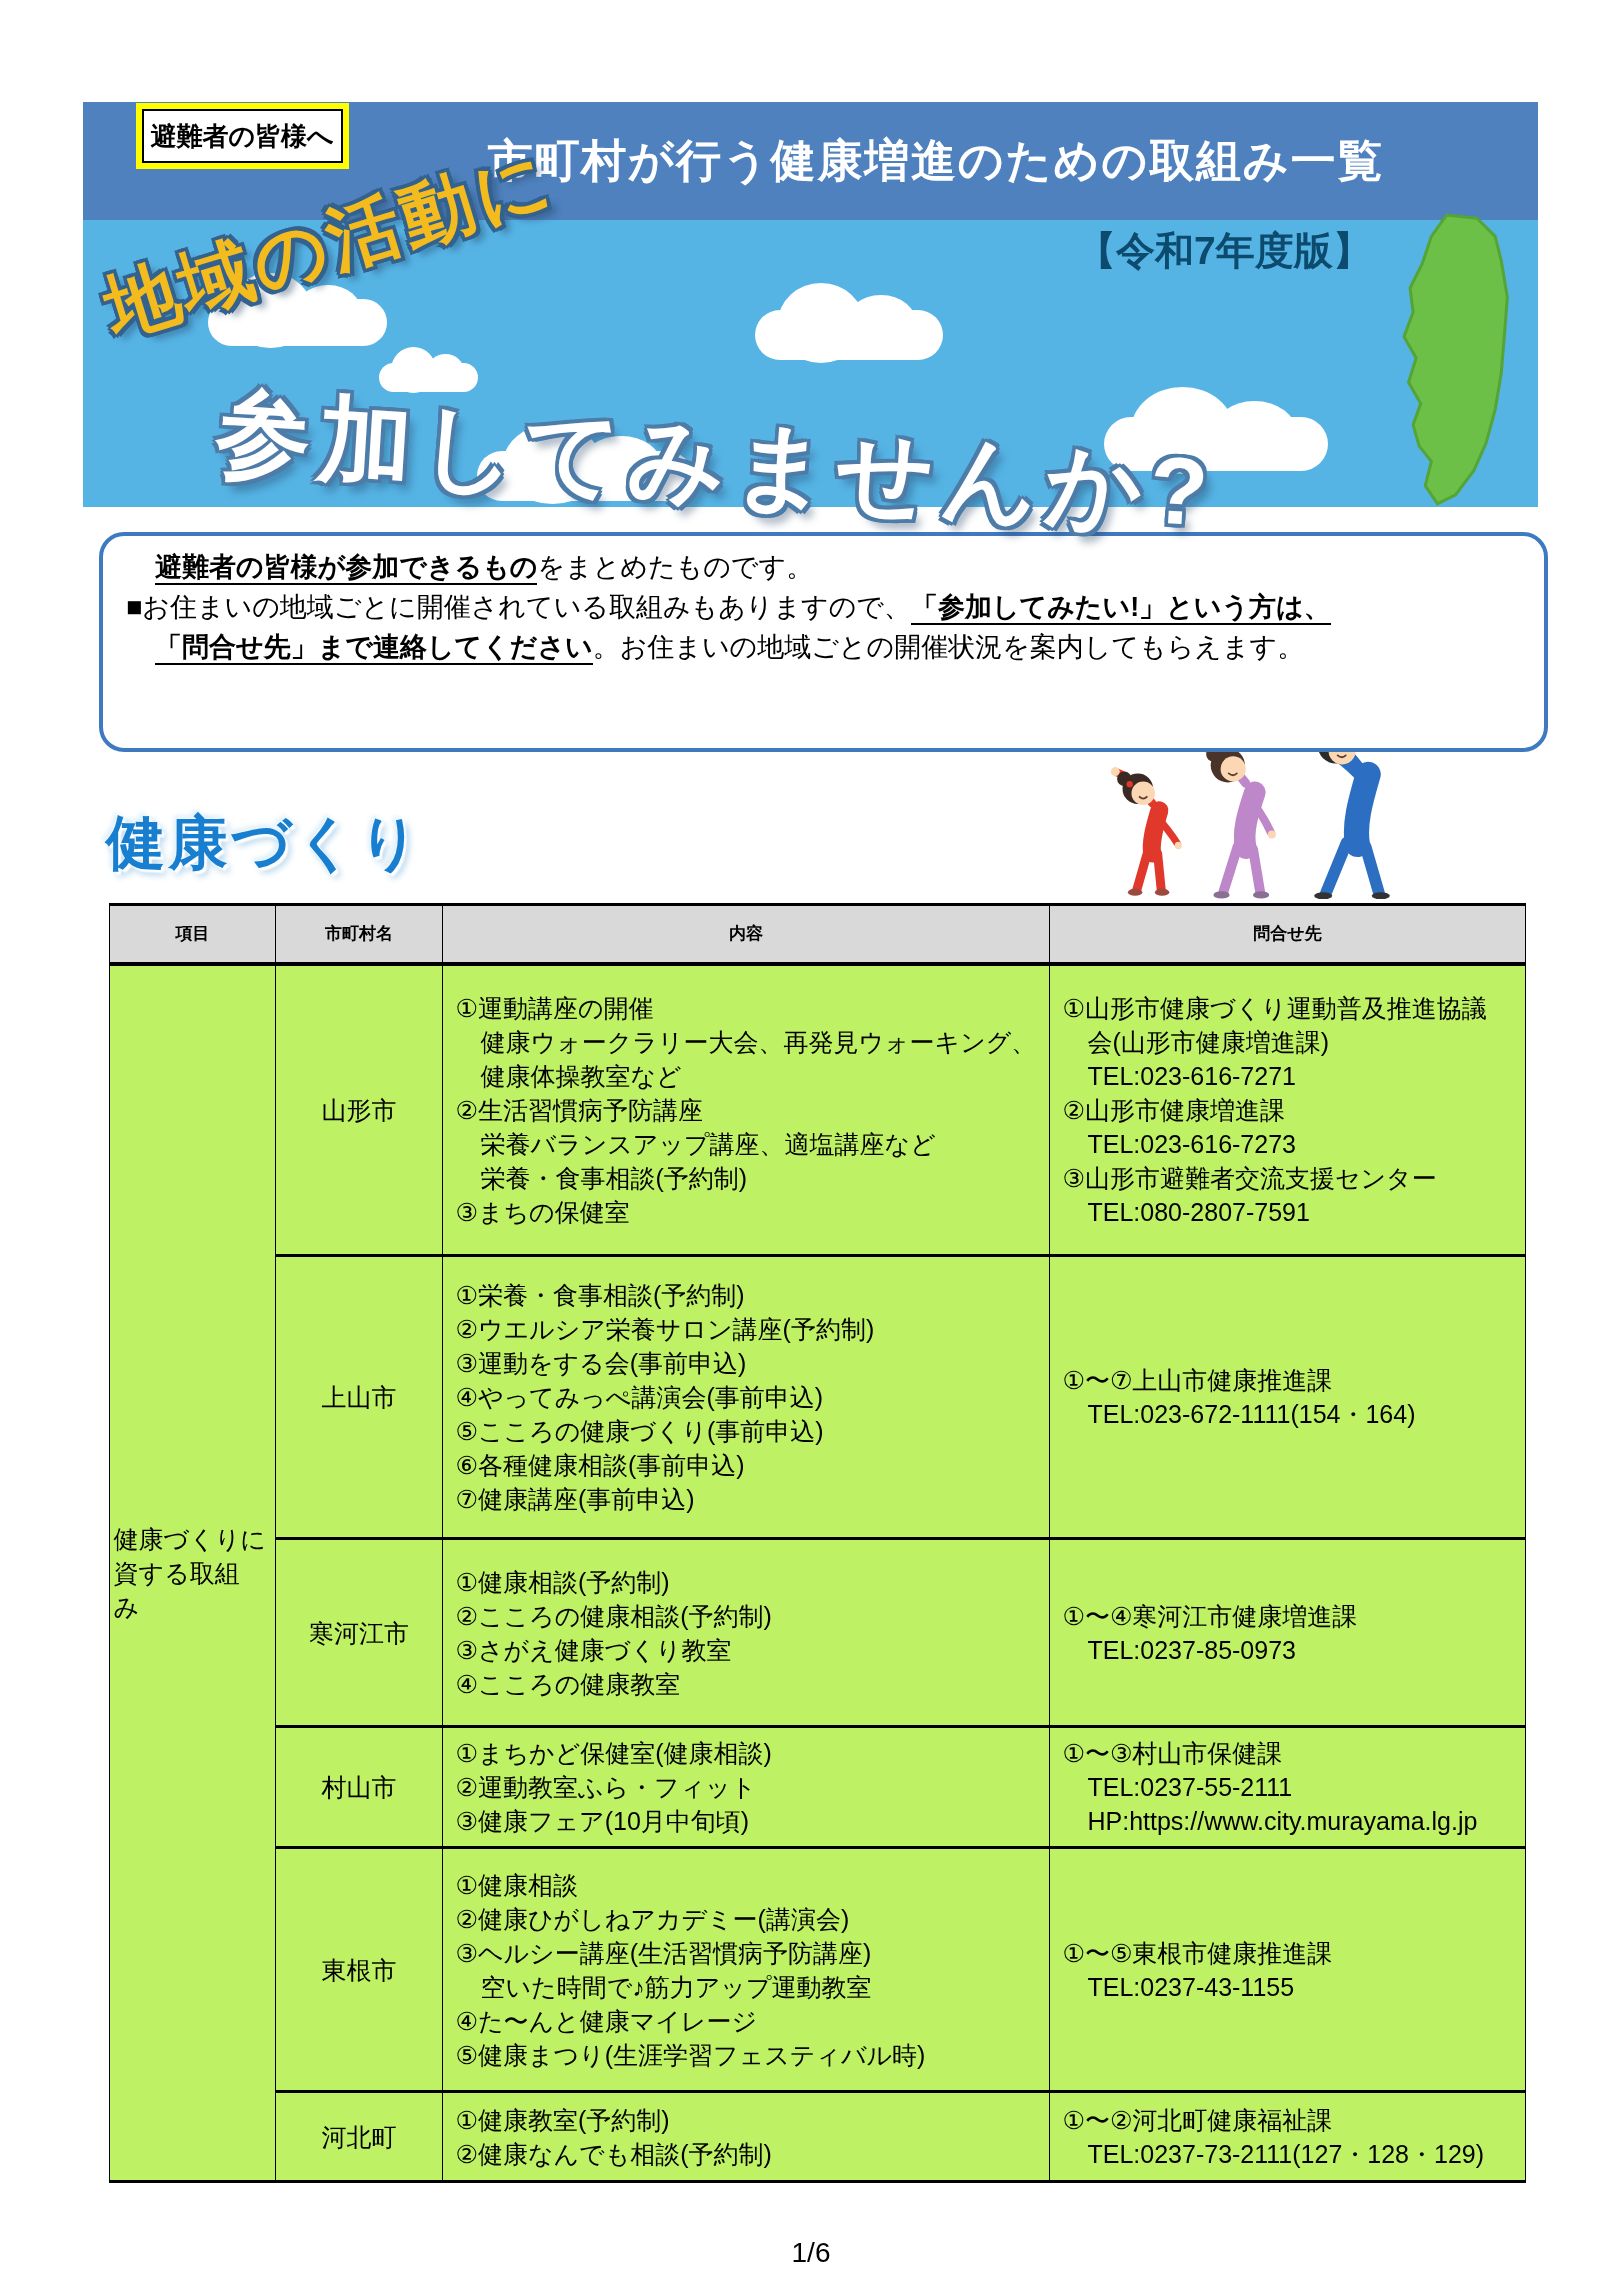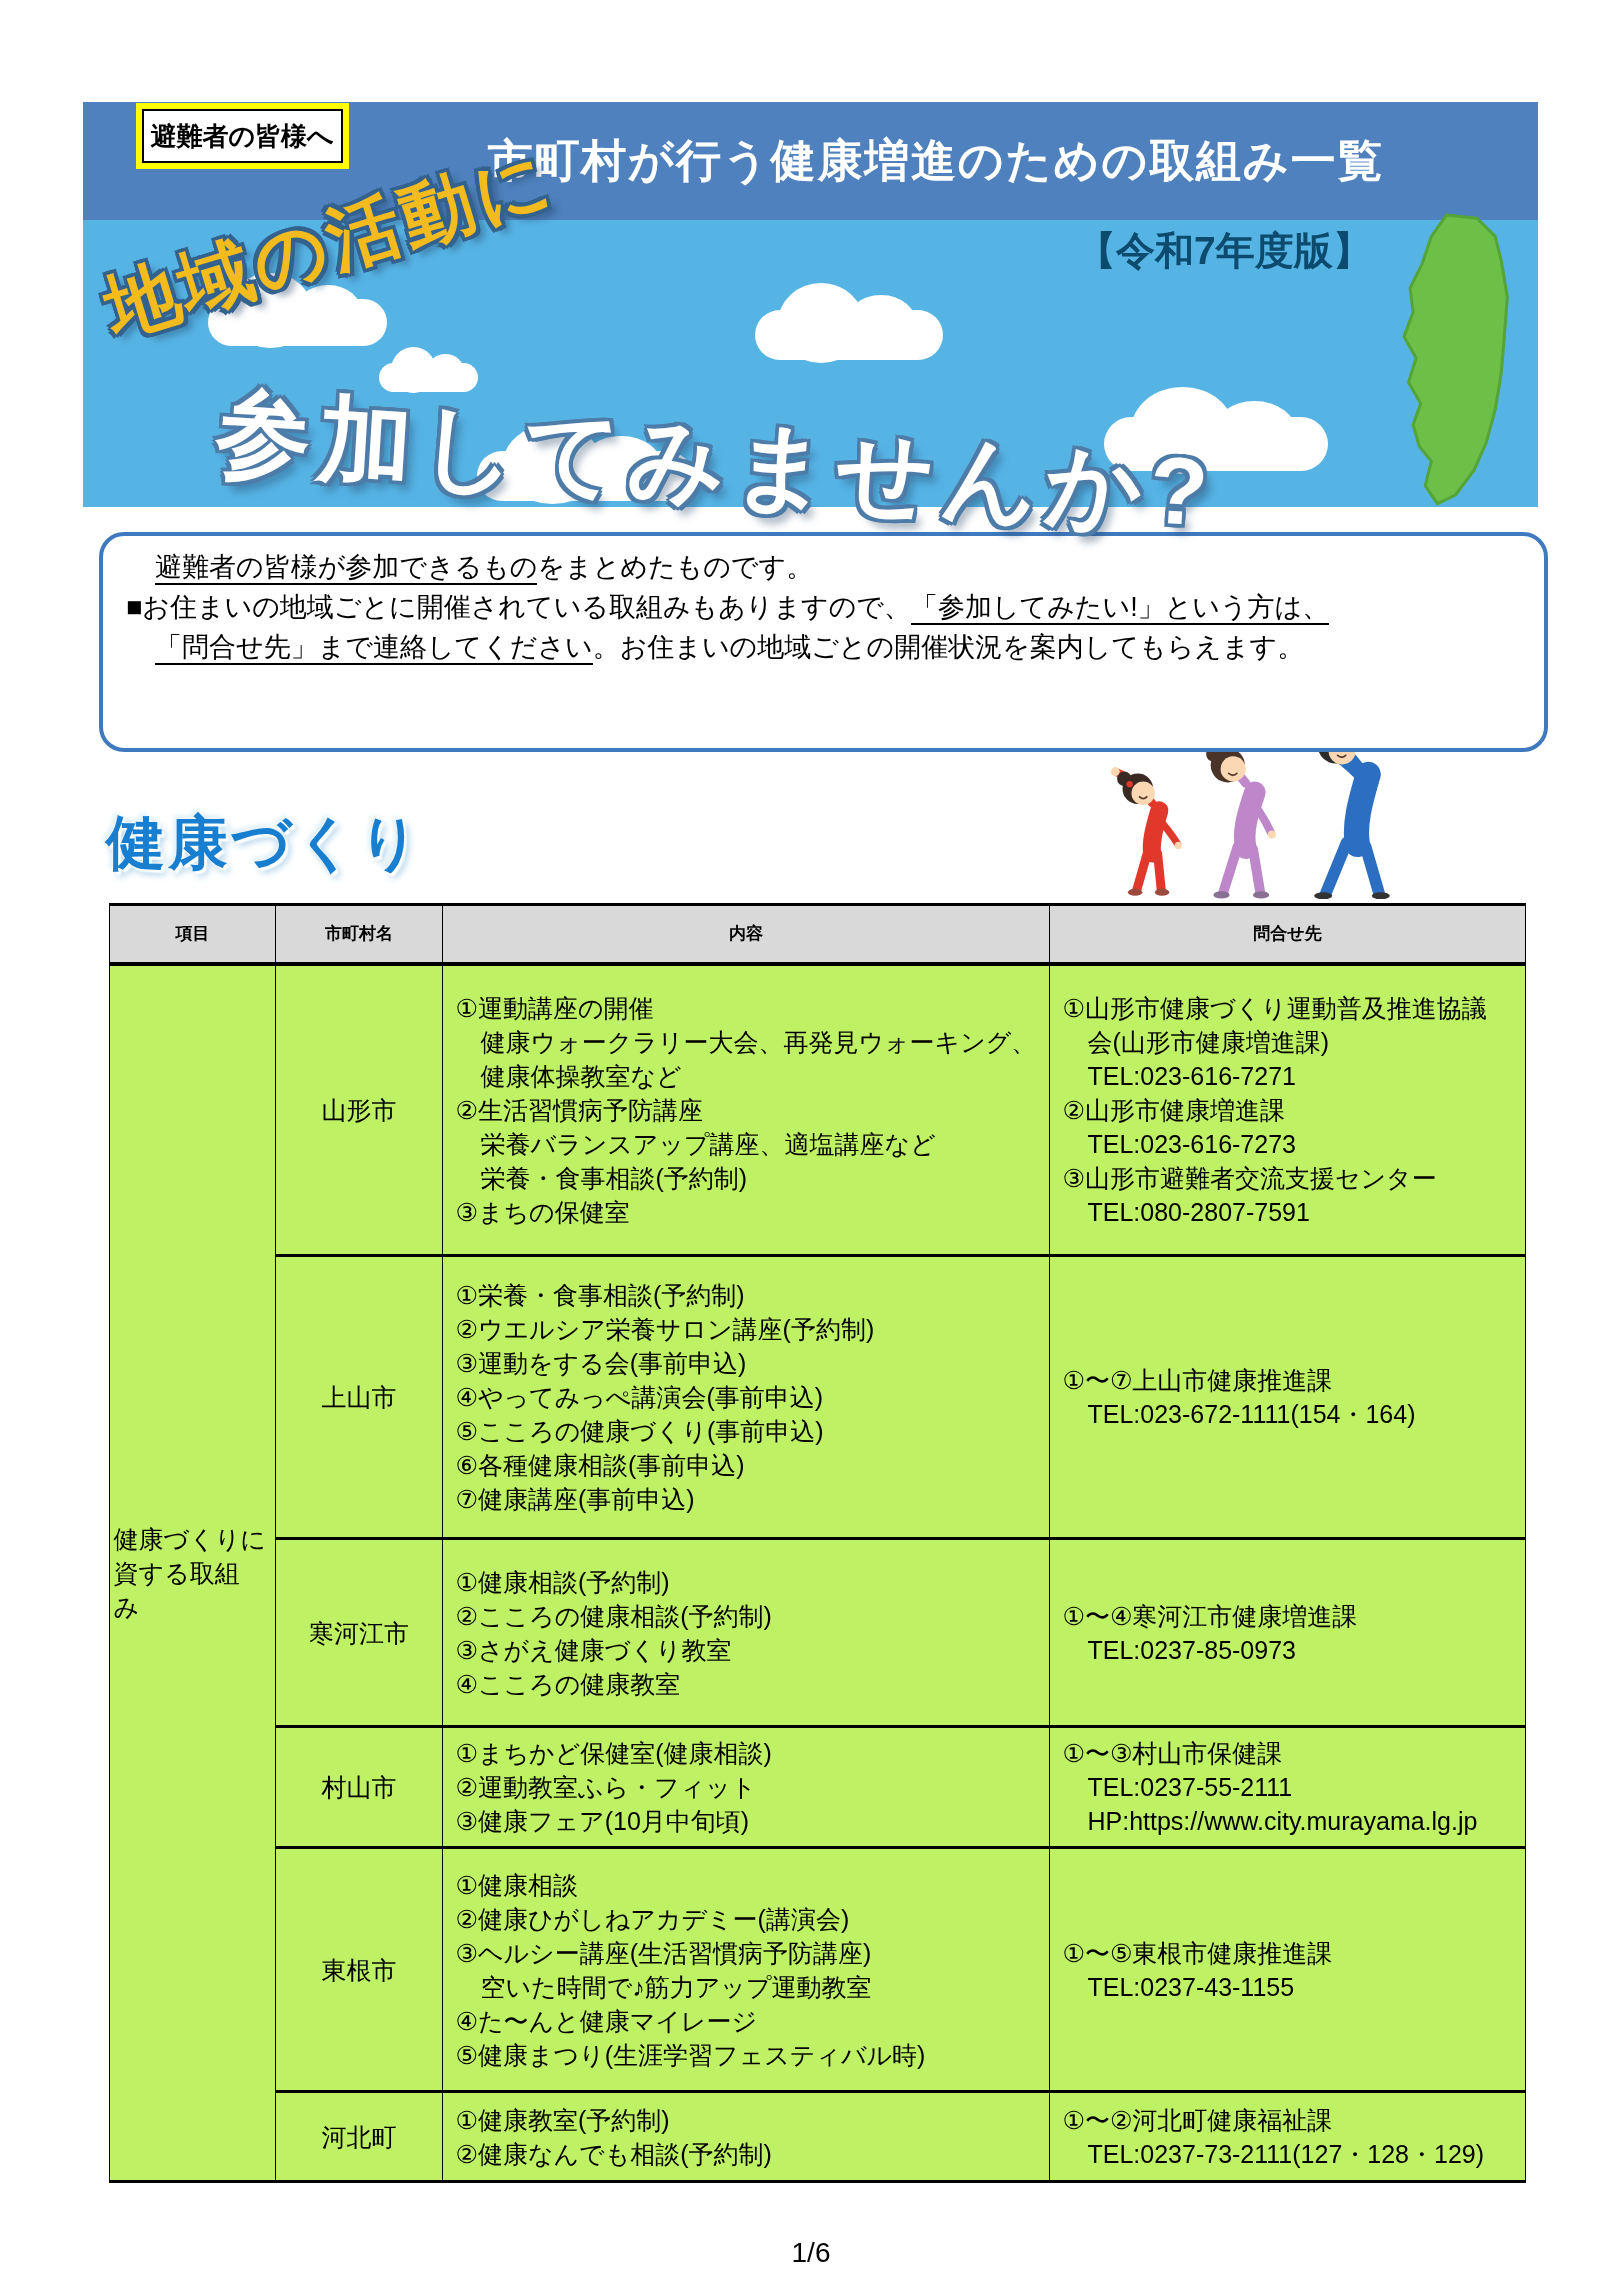--- a/index.html
+++ b/index.html
@@ -53,21 +53,21 @@
       -3.6px 0 0 #4e7ca8, 3.6px 0 0 #4e7ca8, 0 -3.6px 0 #4e7ca8, 0 3.6px 0 #4e7ca8,
       7.2px 9px 9px rgba(30,60,95,.40);
   }
   
   .info-box{
     position:absolute;left:99px;top:532px;width:1449px;height:220px;background:#fff;
     border:4.5px solid #3f7ac0;border-radius:25px;padding:10.7px 23px;z-index:1;
   }
   .info-box p{margin:0;font-size:27px;line-height:40px;white-space:nowrap;}
   .info-box p.indent{padding-left:29px;}
-  .u{border-bottom:2.7px solid #000;padding-bottom:1.8px;}
+  .u{border-bottom:2.7px solid #000;padding-bottom:1.8px;font-weight:bold;}
   
   .section-title{
     position:absolute;left:106px;top:804px;margin:0;
     font-size:59px;font-weight:bold;color:#187fd0;letter-spacing:3.6px;
     text-shadow:0 0 3.6px #ffffff,2.7px 2.7px 1.8px #ffffff,4.5px 5.4px 7.2px #a9cfe9,-2.7px -2.7px 5.4px #d9ecf8;
   }
   .people{position:absolute;left:1001px;top:709px;width:423px;height:190px;}
   
   table.programs{
     position:absolute;left:109px;top:903px;width:1415px;

